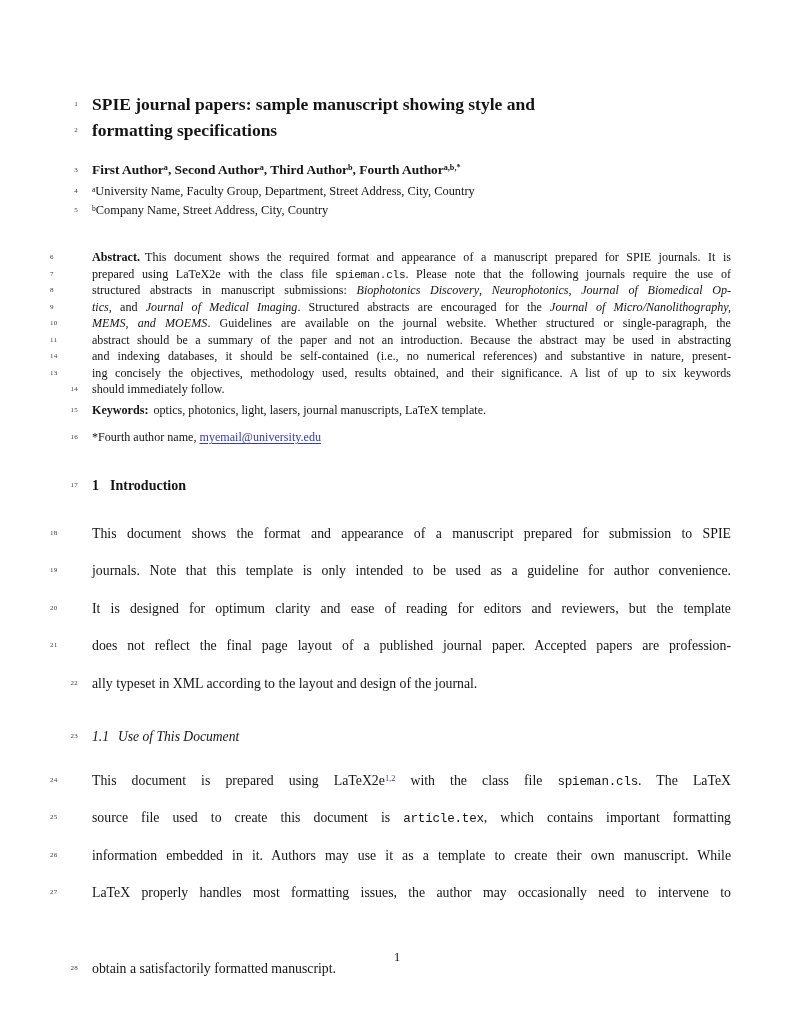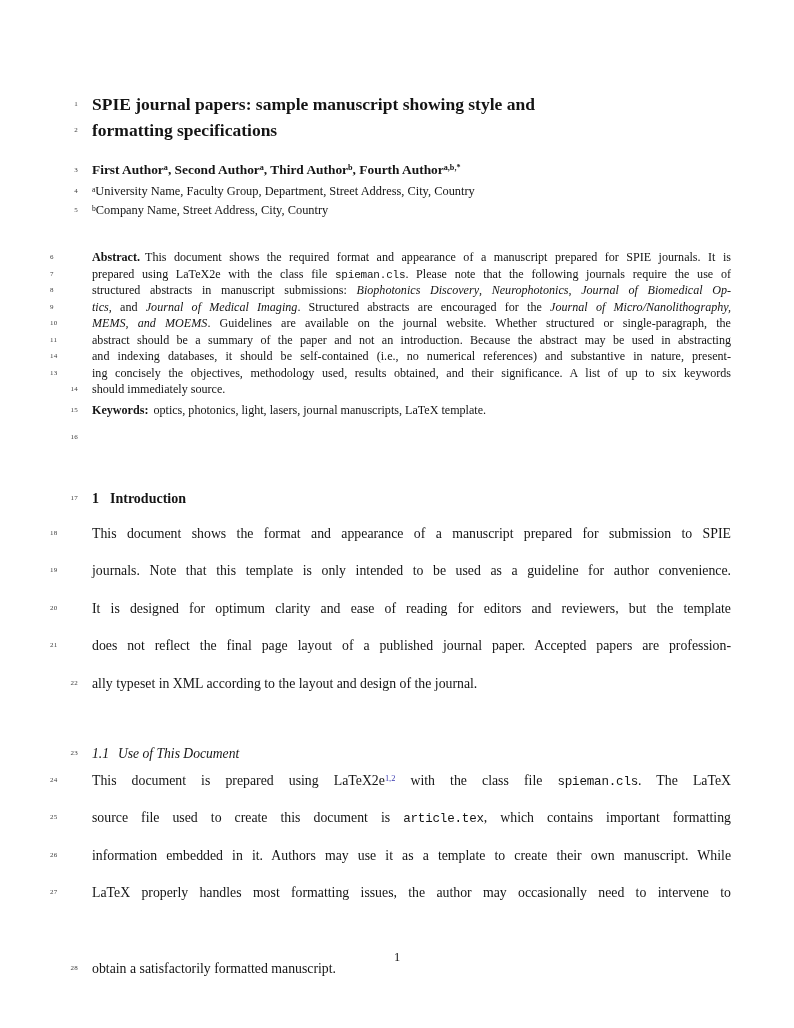--- a/index.html
+++ b/index.html
@@ -20,22 +20,22 @@
     color: var(--lineno); letter-spacing: 0.2px;
   }
   .txt { display: block; margin-left: 92px; width: 639px; }
 
   .title-line   { font-size: 17.5px; font-weight: bold; line-height: 25px; }
   .authors      { font-size: 13.4px; font-weight: bold; line-height: 18px; }
   .affil        { font-size: 12.4px; line-height: 18px; }
   .abstract     { font-size: 12.1px; line-height: 16px; }
   .just         { text-align: justify; text-align-last: justify; }
   .kwline       { font-size: 12.1px; line-height: 16px; }
-  .section      { font-size: 14px; font-weight: bold; line-height: 19px; margin-top: 13px; }
-  .subsection   { font-size: 13.6px; font-style: italic; line-height: 19px; margin-top: 17px; }
+  .section      { font-size: 14px; font-weight: bold; line-height: 19px; }
+  .subsection   { font-size: 13.6px; font-style: italic; line-height: 19px; }
   .body-line    { font-size: 13.8px; line-height: 19px; }
 
   .sec-num { margin-right: 11px; }
   .sub-num { margin-right: 9px; }
   .it   { font-style: italic; }
   .mono {
     font-family: "Liberation Mono", "DejaVu Sans Mono", monospace;
     font-size: 91%; letter-spacing: -0.2px;
   }
   .sup {
@@ -105,30 +105,31 @@
   <div class="line abstract just" style="top:348px">
     <span class="ln">14</span>
     <span class="txt">and indexing databases, it should be self-contained (i.e., no numerical references) and substantive in nature, present-</span>
   </div>
   <div class="line abstract just" style="top:364.5px">
     <span class="ln">13</span>
     <span class="txt">ing concisely the objectives, methodology used, results obtained, and their significance. A list of up to six keywords</span>
   </div>
   <div class="line abstract" style="top:381px">
     <span class="ln">14</span>
-    <span class="txt">should immediately source.</span>
+    <span class="txt">should immediately follow.</span>
   </div>
 
   <div class="line kwline" style="top:402px">
     <span class="ln">15</span>
     <span class="txt"><b>Keywords:</b><span class="after-label">optics, photonics, light, lasers, journal manuscripts, LaTeX template.</span></span>
   </div>
 
   <div class="line kwline" style="top:429px">
     <span class="ln">16</span>
+    <span class="txt"><span>*Fourth author name, </span><span class="link">myemail@university.edu</span></span>
   </div>
 
   <div class="line section" style="top:476px">
     <span class="ln">17</span>
     <span class="txt"><span class="sec-num">1</span><span>Introduction</span></span>
   </div>
 
   <div class="line body-line just" style="top:524px">
     <span class="ln">18</span>
     <span class="txt">This document shows the format and appearance of a manuscript prepared for submission to SPIE</span>

